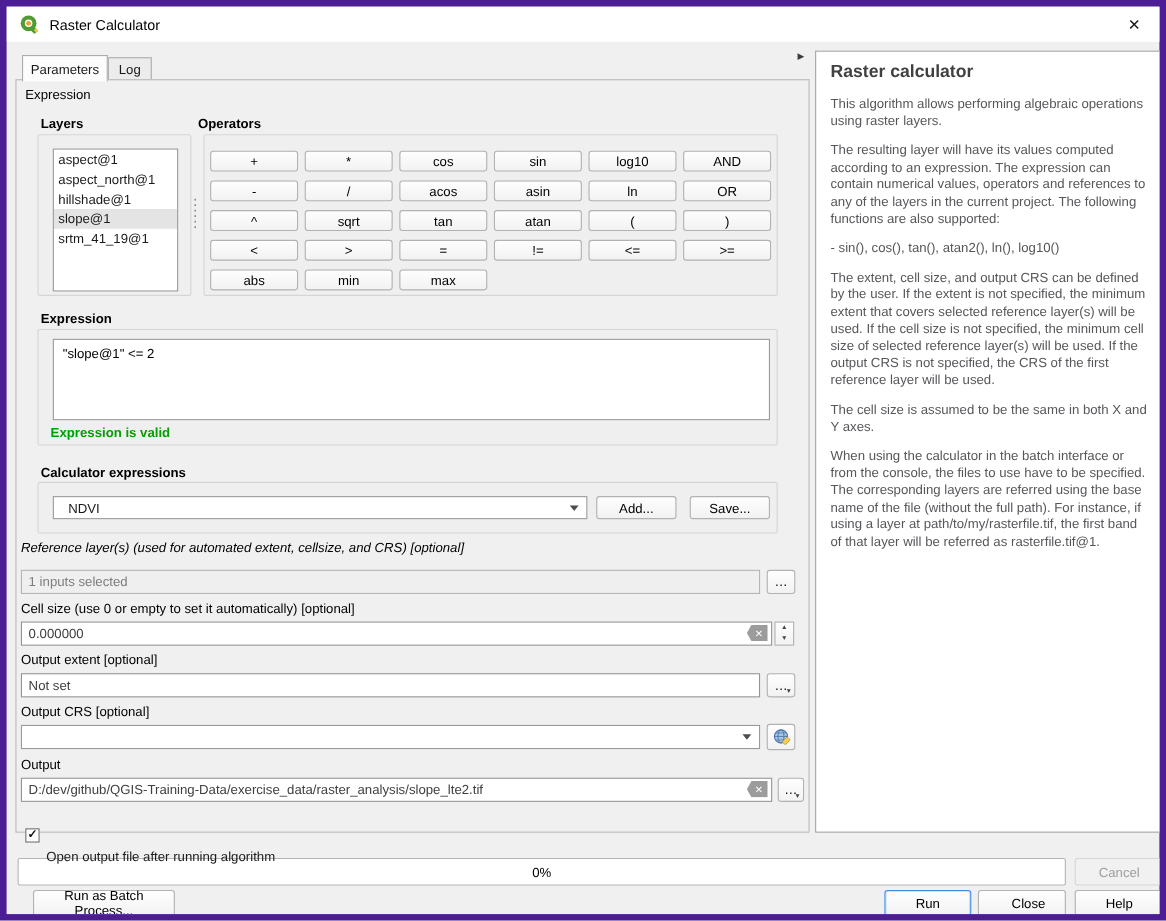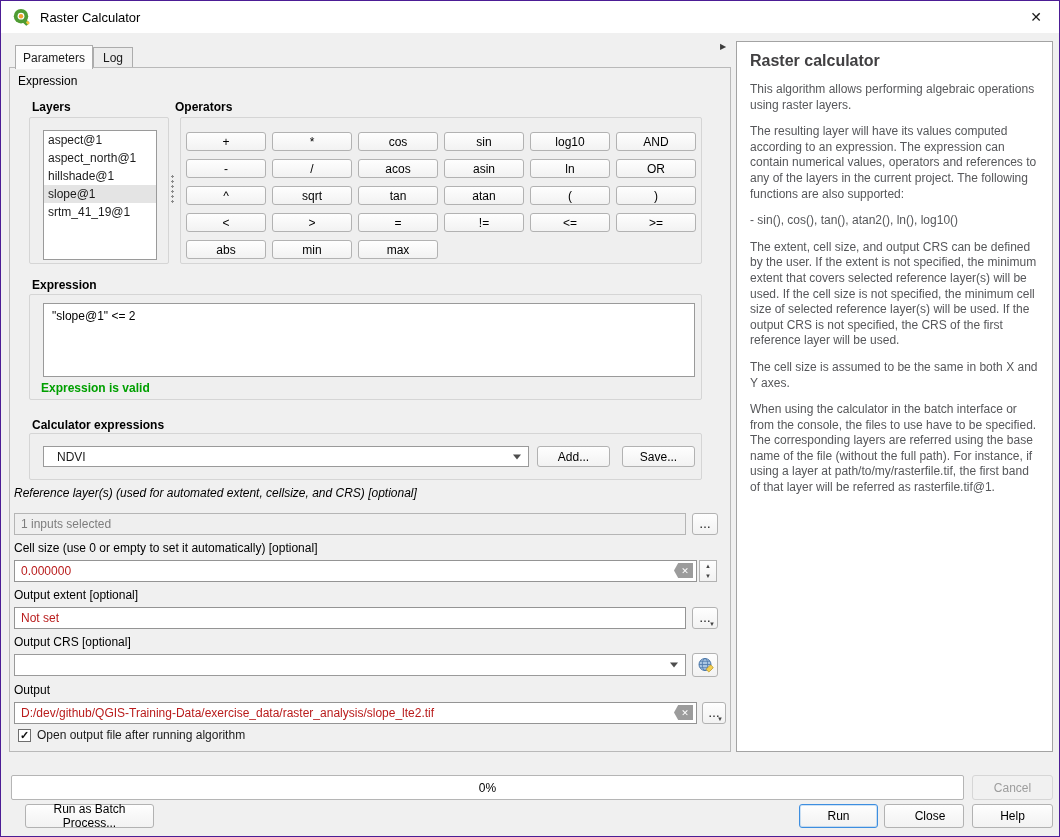--- a/index.html
+++ b/index.html
@@ -1,18 +1,18 @@
 <!DOCTYPE html>
 <html><head>
 <meta charset="utf-8">
 <style>
   * { box-sizing: border-box; margin: 0; padding: 0; }
   html,body { width:1060px; height:837px; }
   body { font-family:"Liberation Sans", sans-serif; font-size:12px; color:#1a1a1a; background:#fff; }
-  .window { position:relative; width:1060px; height:837px; background:#f0f0f0; border:1px solid #4c1d95; overflow:hidden; }
+  .window { position:relative; width:1060px; height:837px; background:#f0f0f0; border:6px solid #4c1d95; overflow:hidden; }
 
   
   .titlebar { position:absolute; left:0; top:0; width:1058px; height:32px; background:#ffffff; display:flex; align-items:center; padding-left:11px; }
   .titlebar .title { margin-left:9px; font-size:13px; color:#000; }
   .close-btn { position:absolute; right:0; top:0; width:46px; height:31px; display:flex; align-items:center; justify-content:center; font-size:14px; color:#1a1a1a; cursor:default; }
 
   
   .tab { position:absolute; display:flex; align-items:center; justify-content:center; border:1px solid #acacac; }
   .tab-selected { left:14px; top:44px; width:78px; height:24px; background:#fcfcfc; border-bottom:none; z-index:3; }
   .tab-unselected { left:92px; top:46px; width:40px; height:21px; background:#ececec; z-index:1; }
@@ -33,33 +33,33 @@
   .op-grid { position:absolute; left:5px; top:14px; display:grid; grid-template-columns:repeat(6,80px); grid-auto-rows:19px; column-gap:6px; row-gap:8px; }
   .btn { display:flex; align-items:center; justify-content:center; background:linear-gradient(#fefefe,#f2f2f2); border:1px solid #b2b2b2; border-radius:3px; color:#000; cursor:default; }
   .op-btn { height:19px; }
 
   textarea.expr { position:absolute; left:13px; top:8px; width:652px; height:74px; background:#fff; border:1px solid #9a9a9a; resize:none; font-family:"Liberation Sans", sans-serif; font-size:12px; padding:5px 8px; color:#000; outline:none; }
   .valid-msg { position:absolute; left:11px; top:86px; font-weight:bold; color:#00a000; }
 
   .combo { position:absolute; background:#fff; border:1px solid #9a9a9a; display:flex; align-items:center; padding-left:6px; }
   .combo .arrow { position:absolute; right:7px; top:50%; transform:translateY(-50%); width:0; height:0; border-left:4px solid transparent; border-right:4px solid transparent; border-top:5px solid #4d4d4d; }
 
-  .field { position:absolute; background:#fff; border:1px solid #949494; font-family:"Liberation Sans", sans-serif; font-size:12px; padding:0 6px; color:#b91c1c; outline:none; }
+  .field { position:absolute; background:#fff; border:1px solid #949494; font-family:"Liberation Sans", sans-serif; font-size:12px; padding:0 6px; color:#404040; outline:none; }
   .field.readonly { background:#efefef; border-color:#b5b5b5; color:#7d7d7d; }
 
   .clear-icon { position:absolute; width:19px; height:15px; background:#9c9c9c; clip-path:polygon(0 50%, 22% 0, 100% 0, 100% 100%, 22% 100%); color:#fff; font-size:9px; display:flex; align-items:center; justify-content:center; padding-left:3px; }
   .spinner { position:absolute; width:18px; height:22px; border:1px solid #b2b2b2; background:linear-gradient(#fefefe,#f2f2f2); display:flex; flex-direction:column; }
   .spinner span { flex:1; display:flex; align-items:center; justify-content:center; font-size:6px; color:#444; }
 
   .side-btn { position:absolute; font-size:12px; }
   .corner-caret { position:absolute; right:2px; bottom:1px; font-size:6px; color:#444; line-height:6px; }
 
   .checkrow { position:absolute; left:8px; top:660px; display:flex; align-items:center; }
   .checkbox { width:13px; height:13px; background:#fff; border:1px solid #6e6e6e; display:flex; align-items:center; justify-content:center; font-size:11px; font-weight:bold; color:#111; line-height:11px; }
-  .checkrow .cb-label { margin-left:6px; }
+  .checkrow .cb-label { margin-left:6px;margin-top:39px; }
 
   
   .collapse-arrow { position:absolute; left:719px; top:41px; font-size:8px; color:#3c3c3c; }
   .help-panel { position:absolute; left:735px; top:40px; width:317px; height:711px; background:#ffffff; border:1px solid #a3a3a3; padding:10px 13px; overflow:hidden; }
   .help-panel h1 { font-size:16px; font-weight:bold; color:#414042; margin-bottom:12px; font-family:"Liberation Sans", sans-serif; }
   .help-panel p { font-size:12px; color:#56575a; line-height:1.3; margin-bottom:11px; }
 
   
   .progress { position:absolute; left:10px; top:774px; width:953px; height:25px; background:#fff; border:1px solid #b5b5b5; border-radius:2px; display:flex; align-items:center; justify-content:center; color:#000; }
   .footer-btn { position:absolute; height:24px; }

